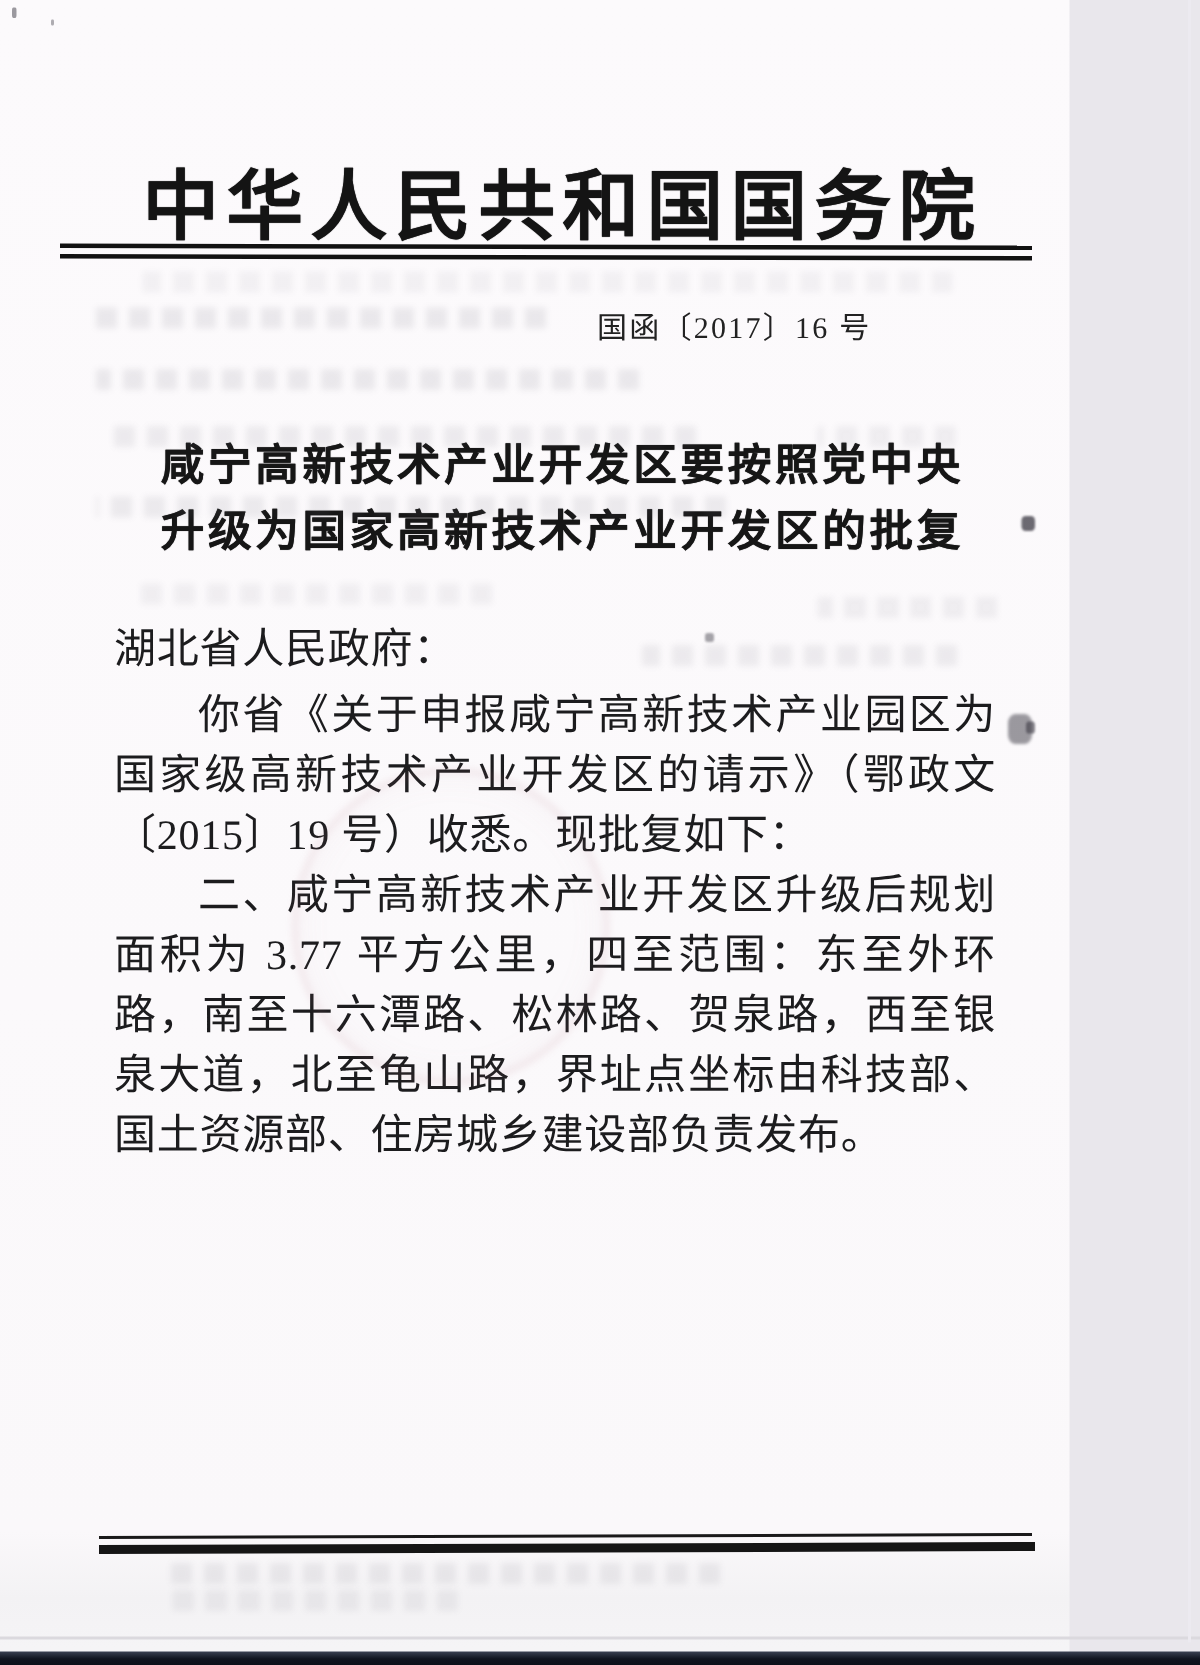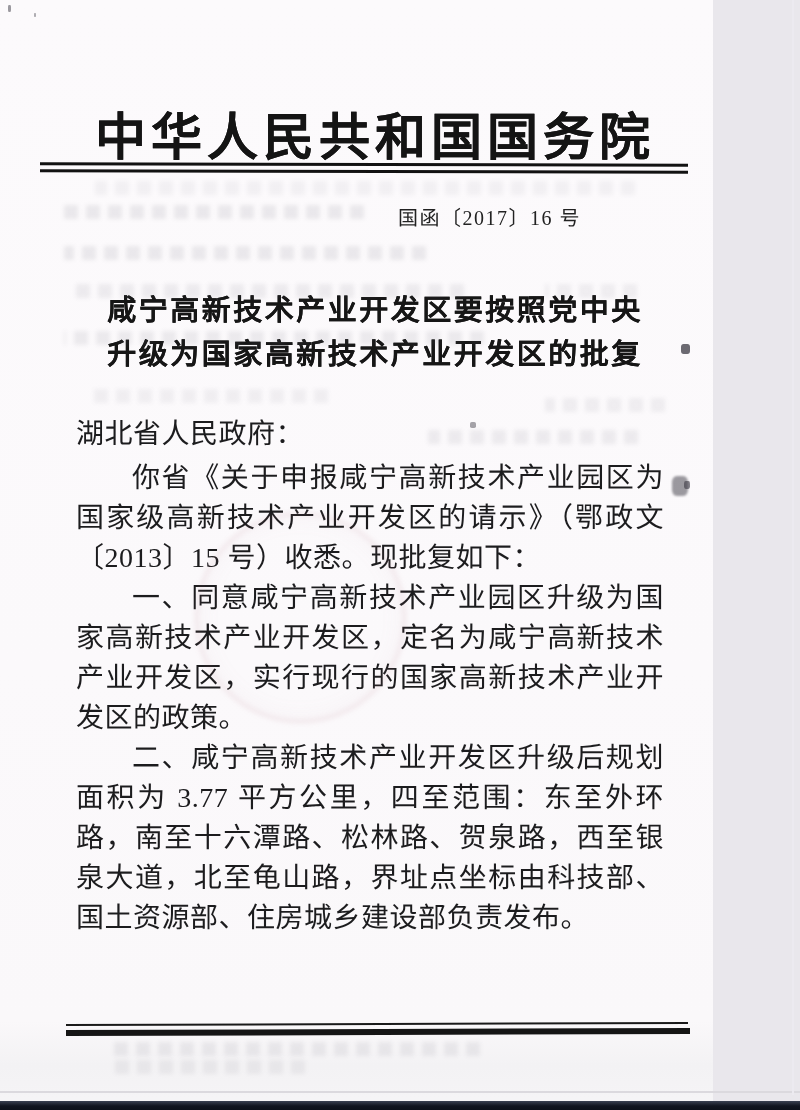--- a/index.html
+++ b/index.html
@@ -86,22 +86,21 @@
   <div class="rule rule-top-a"></div>
   <div class="rule rule-top-b"></div>
 
   <div class="doc-number">国函〔2017〕16 号</div>
 
   <div class="doc-title title-1">咸宁高新技术产业开发区要按照党中央</div>
   <div class="doc-title title-2">升级为国家高新技术产业开发区的批复</div>
 
   <div class="body-text">
     <p class="salutation">湖北省人民政府：</p>
-    <p class="para">你省《关于申报咸宁高新技术产业园区为国家级高新技术产业开发区的请示》（鄂政文〔2013〕15 号）收悉。现批复如下：</p>
-    <p class="para">一、同意咸宁高新技术产业园区升级为国家高新技术产业开发区，定名为咸宁高新技术产业开发区，实行现行的国家高新技术产业开发区的政策。</p>
+    <p class="para">你省《关于申报咸宁高新技术产业园区为国家级高新技术产业开发区的请示》（鄂政文〔2015〕19 号）收悉。现批复如下：</p>
     <p class="para">二、咸宁高新技术产业开发区升级后规划面积为 3.77 平方公里，四至范围：东至外环路，南至十六潭路、松林路、贺泉路，西至银泉大道，北至龟山路，界址点坐标由科技部、国土资源部、住房城乡建设部负责发布。</p>
   </div>
 
   <div class="rule-bottom-a"></div>
   <div class="rule-bottom-b"></div>
 
   <div class="bleed" style="left:95px;top:181px;width:540px;opacity:.08;"></div>
   <div class="bleed" style="left:64px;top:205px;width:300px;opacity:.14;"></div>
   <div class="bleed" style="left:64px;top:246px;width:362px;opacity:.14;"></div>
   <div class="bleed" style="left:74px;top:284px;width:390px;opacity:.12;"></div>

